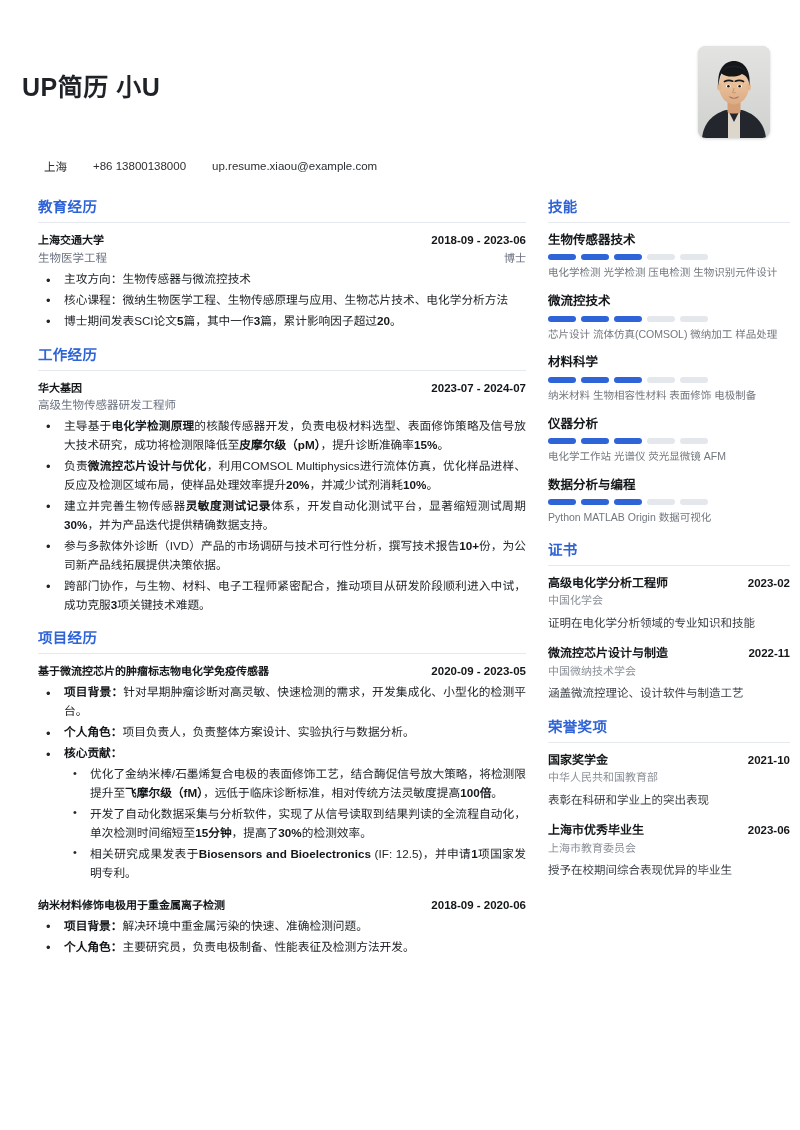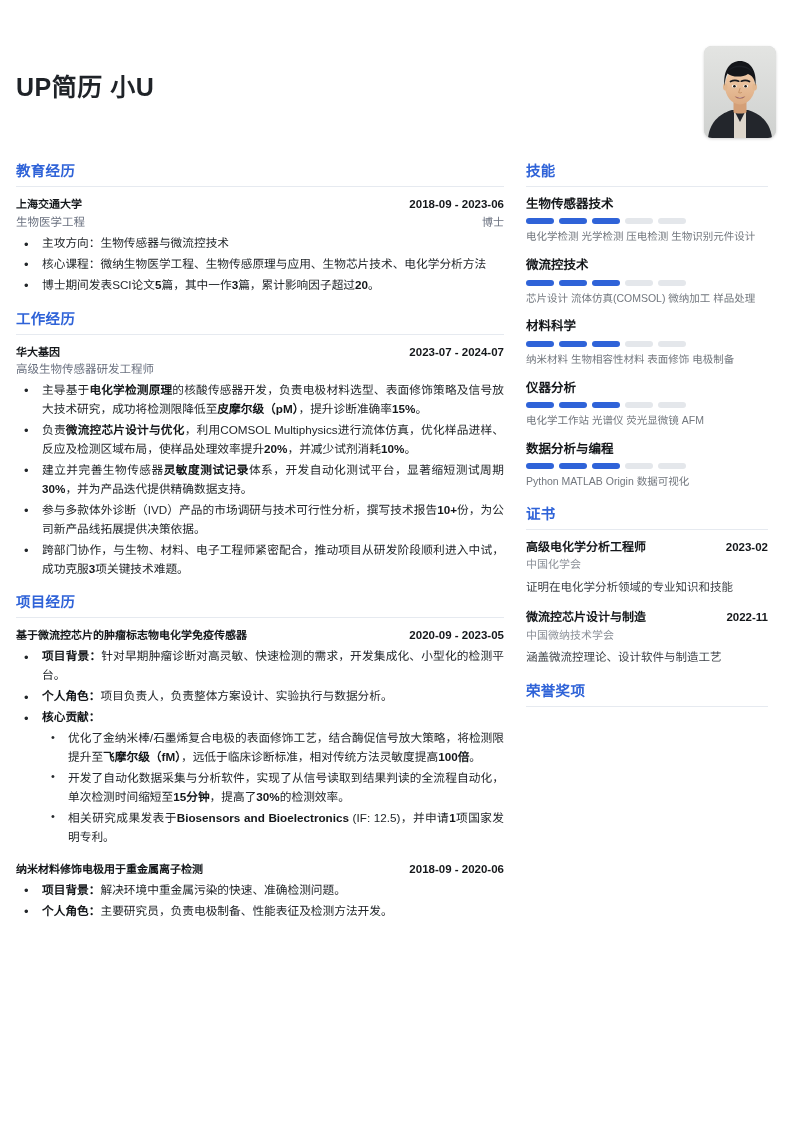--- a/index.html
+++ b/index.html
@@ -12,21 +12,21 @@
     font-family: "Liberation Sans", "DejaVu Sans", sans-serif;
     color: #1f2328;
     overflow: hidden;
   }
 
   .page {
     width: 800px;
     height: 1130px;
     position: relative;
     background: #ffffff;
-    padding: 0 16px;
+    padding: 0 22px;
   }
 
   
   .resume-header {
     display: flex;
     align-items: flex-start;
     justify-content: space-between;
     padding: 46px 0 0 0;
     min-height: 110px;
   }
@@ -62,20 +62,21 @@
     font-size: 11.5px;
     color: #2b2f33;
   }
   .contact-item { white-space: nowrap; }
 
   
   .columns {
     display: flex;
     gap: 22px;
     padding-top: 24px;
+    margin-left: 16px;
   }
   .col-main { width: 488px; flex: 0 0 488px; }
   .col-side { width: 242px; flex: 0 0 242px; }
 
   
   .section { margin-bottom: 15px; }
   .section-title {
     font-size: 14.5px;
     font-weight: 700;
     color: #2f63d8;
@@ -269,20 +270,25 @@
         <circle cx="41.6" cy="40.2" r="1.3" fill="#201a14"></circle>
 
         <path d="M36 42.5 L34.6 46.6 q1.5 0.9 2.9 0" stroke="#c79468" stroke-width="1" fill="none" stroke-linecap="round"></path>
 
         <path d="M30.6 50.4 q5.4 4.4 10.8 0 q-5.4 1.6 -10.8 0 Z" fill="#8c4a45"></path>
         <path d="M31.4 50.7 q4.6 1.3 9.2 0 q-4.6 2.1 -9.2 0 Z" fill="#fbfbf8"></path>
       </svg>
     </div>
   </div>
 
+  <div class="contact-row">
+    <span class="contact-item">上海</span>
+    <span class="contact-item">+86 13800138000</span>
+    <span class="contact-item">up.resume.xiaou@example.com</span>
+  </div>
 
   <div class="columns">
 
     <div class="col-main">
 
       <div class="section">
         <div class="section-title">教育经历</div>
         <div class="section-rule"></div>
 
         <div class="entry">
@@ -442,17 +448,35 @@
               </div>
               <div class="side-issuer">中国微纳技术学会</div>
               <div class="side-desc">涵盖微流控理论、设计软件与制造工艺</div>
             </div>
           </div>
       </div>
 
       <div class="section">
         <div class="section-title">荣誉奖项</div>
         <div class="section-rule"></div>
+        <div id="awards-host">
+            <div class="side-entry">
+              <div class="side-head">
+                <span class="side-title">国家奖学金</span>
+                <span class="side-date">2021-10</span>
+              </div>
+              <div class="side-issuer">中华人民共和国教育部</div>
+              <div class="side-desc">表彰在科研和学业上的突出表现</div>
+            </div>
+            <div class="side-entry">
+              <div class="side-head">
+                <span class="side-title">上海市优秀毕业生</span>
+                <span class="side-date">2023-06</span>
+              </div>
+              <div class="side-issuer">上海市教育委员会</div>
+              <div class="side-desc">授予在校期间综合表现优异的毕业生</div>
+            </div>
+          </div>
       </div>
 
     </div>
   </div>
 </div>
 
 </body></html>

